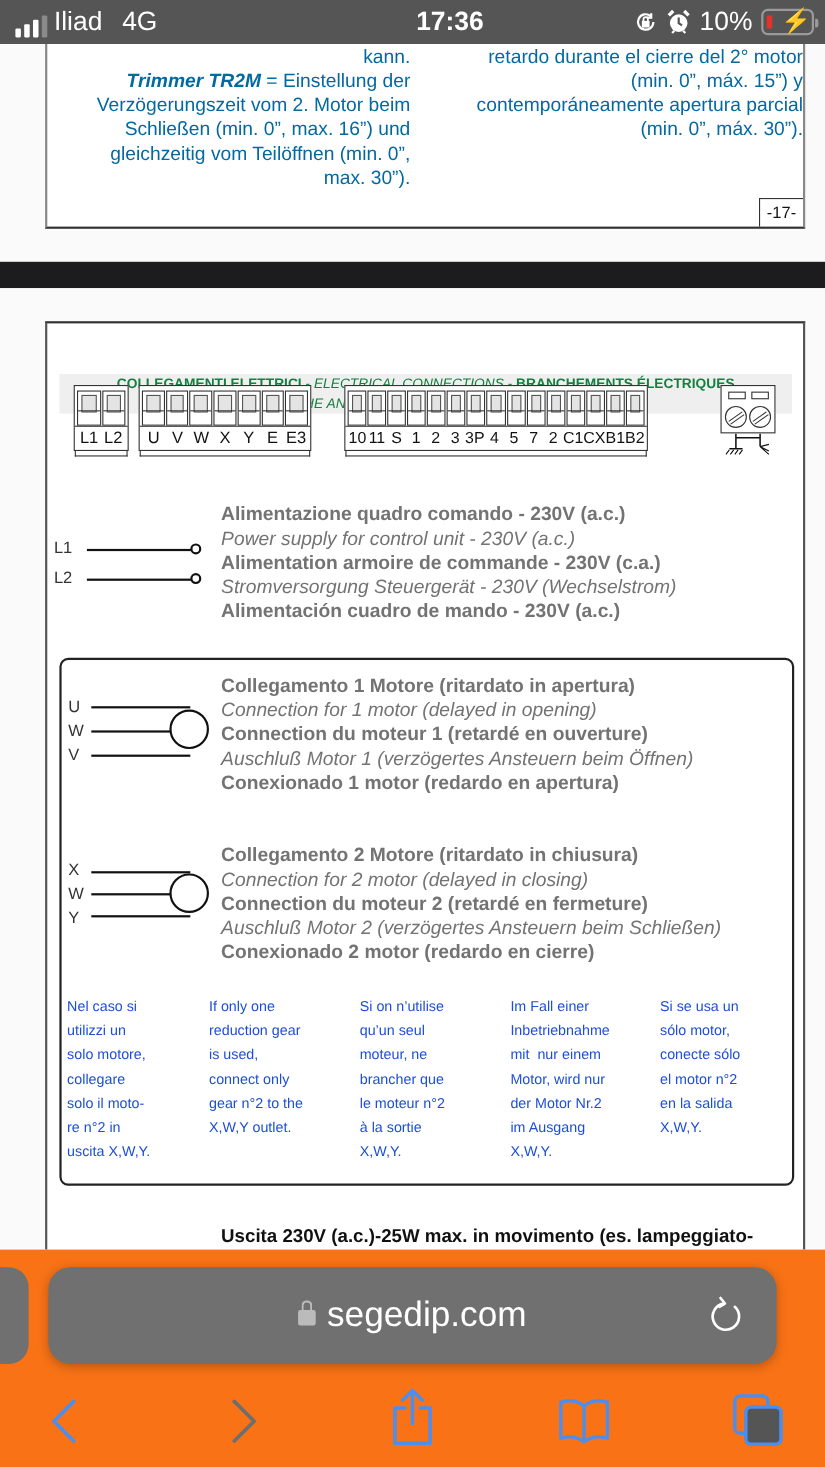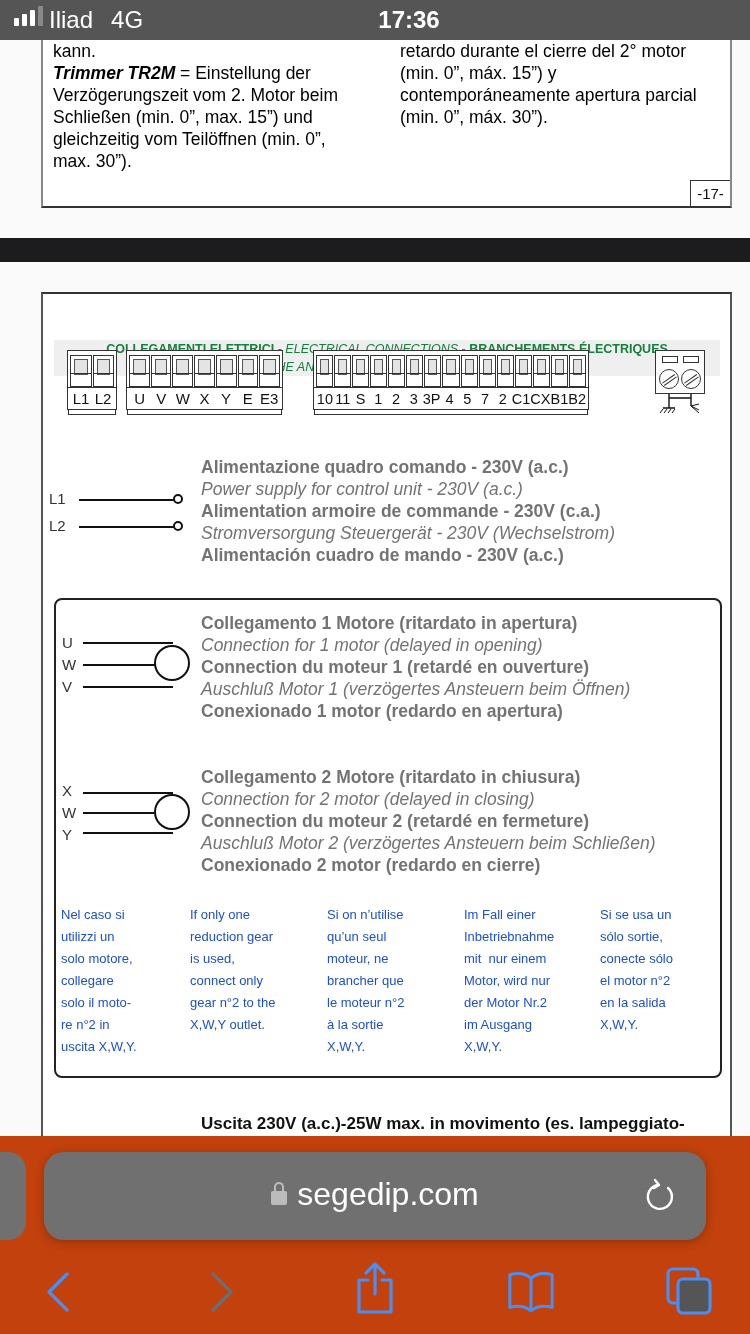--- a/index.html
+++ b/index.html
@@ -1,35 +1,35 @@
 <!DOCTYPE html>
 <html><head>
 <meta charset="utf-8">
 <style>
   * { box-sizing: border-box; margin: 0; padding: 0; }
   html, body { width: 750px; height: 1334px; overflow: hidden; background: #fafafa; }
   body { position: relative; font-family: "Liberation Sans", sans-serif; color: #111; }
 
   
   .statusbar { position: absolute; left: 0; top: 0; width: 750px; height: 40px; background: #555555; color: #fff; }
-  .sb-left { position: absolute; left: 14px; top: 6px; display: flex; align-items: flex-start; gap: 6px; font-size: 24px; }
+  .sb-left { position: absolute; left: 14px; top: 6px; display: flex; align-items: flex-end; gap: 6px; font-size: 24px; }
   .signal { display: flex; align-items: flex-end; gap: 3px; height: 20px; }
   .signal span { width: 5px; background: #fff; border-radius: 1px; }
   .signal span.off { background: #8a8a8a; }
   .sb-time { position: absolute; left: 0; width: 750px; top: 6px; text-align: center; font-size: 24px; font-weight: 600; margin-left: 34px; }
   .sb-right { position: absolute; right: 10px; top: 6px; display: flex; align-items: center; gap: 8px; font-size: 24px; }
   .battery { width: 48px; height: 24px; border: 2px solid #9a9a9a; border-radius: 6px; position: relative; }
   .battery .lvl { position: absolute; left: 3px; top: 4px; width: 5px; height: 12px; background: #e5322d; border-radius: 1px; }
   .battery .bolt { position: absolute; left: 16px; top: -4px; font-size: 22px; color: #fff; }
   .battery::after { content: ""; position: absolute; right: -6px; top: 7px; width: 3px; height: 8px; background: #9a9a9a; border-radius: 0 2px 2px 0; }
 
   
   .page1 { position: absolute; left: 0; top: 40px; width: 750px; height: 196px; background: #fafafa; }
   .p1-box { position: absolute; left: 41px; top: 0; width: 691px; height: 168px; border-left: 2px solid #888; border-right: 2px solid #888; border-bottom: 2px solid #333; background: #fff; }
-  .p1-col { position: absolute; top: 0; font-size: 17.5px; line-height: 22px; color: #000000; }
+  .p1-col { position: absolute; top: 0; font-size: 17.5px; line-height: 22px; color: #0369a1; text-align: right; }
   .p1-left { left: 10px; width: 320px; }
   .p1-right { left: 357px; width: 330px; }
   .pagenum { position: absolute; right: 0; bottom: 0; width: 40px; height: 26px; border-left: 1px solid #333; border-top: 1px solid #333; font-size: 15px; text-align: center; line-height: 26px; }
 
   .separator { position: absolute; left: 0; top: 238px; width: 750px; height: 24px; background: #1c1c1e; }
 
   
   .page2 { position: absolute; left: 0; top: 262px; width: 750px; height: 874px; background: #fafafa; overflow: hidden; }
   .p2-box { position: absolute; left: 41px; top: 30px; width: 691px; height: 900px; border: 2px solid #555; border-bottom: none; border-top-color: #333; background: #fff; }
   .banner { position: absolute; left: 11px; top: 7px; width: 666px; height: 36px; background: #efefef; text-align: center; font-size: 12.5px; line-height: 18px; color: #15803d; margin-top: 39px; }
@@ -60,21 +60,21 @@
   .txt div { height: 22px; }
 
   .motor-box { position: absolute; left: 11px; top: 304px; width: 668px; height: 480px; border: 2px solid #222; border-radius: 8px; }
   .motor-circle { position: absolute; width: 36px; height: 36px; border: 2px solid #111; border-radius: 50%; background: #fff; }
 
   .cols { position: absolute; top: 308px; font-size: 13px; line-height: 22px; color: #1d4ed8; }
 
   .bottom-line { position: absolute; left: 158px; top: 820px; font-size: 17px; font-weight: bold; white-space: nowrap; }
 
   
-  .safari { position: absolute; left: 0; top: 1136px; width: 750px; height: 198px; background: #c2410c; padding-left: 18px; }
+  .safari { position: absolute; left: 0; top: 1136px; width: 750px; height: 198px; background: #f97316; padding-left: 18px; }
   .prev-tab { position: absolute; left: -30px; top: 16px; width: 56px; height: 88px; background: #707070; border-radius: 18px; }
   .urlbar { position: absolute; left: 44px; top: 16px; width: 662px; height: 88px; background: #707070; border-radius: 20px; box-shadow: 0 2px 10px rgba(0,0,0,0.25); }
   .url { position: absolute; left: 0; width: 662px; top: 24px; text-align: center; font-size: 32px; color: #fff; }
   .lock { display: inline-block; width: 16px; height: 14px; background: #bbb; border-radius: 2px; position: relative; margin-right: 10px; vertical-align: 0px; }
   .lock::before { content: ""; position: absolute; left: 3px; top: -9px; width: 10px; height: 10px; border: 2px solid #bbb; border-bottom: none; border-radius: 6px 6px 0 0; box-sizing: border-box; }
   .reload { position: absolute; right: 26px; top: 24px; width: 40px; height: 40px; }
   .tb-btn { position: absolute; top: 130px; width: 50px; height: 50px; }
 </style>
 </head>
 <body>
@@ -84,29 +84,48 @@
     <div class="signal">
       <span style="height:8px"></span>
         <span style="height:12px"></span>
         <span style="height:16px"></span>
         <span class="off" style="height:20px"></span>
     </div>
     <span>Iliad</span>
     <span style="margin-left:12px">4G</span>
   </div>
   <div class="sb-time">17:36</div>
+  <div class="sb-right">
+    <svg width="22" height="22" viewBox="0 0 22 22">
+      <path d="M18 11a7 7 0 1 1-2.5-5.4" fill="none" stroke="#fff" stroke-width="2"></path>
+      <path d="M16 3l0 4-4 0" fill="none" stroke="#fff" stroke-width="2"></path>
+      <rect x="7.5" y="10" width="7" height="6" fill="#fff"></rect>
+      <path d="M9 10V8.5a2 2 0 0 1 4 0V10" fill="none" stroke="#fff" stroke-width="1.6"></path>
+    </svg>
+    <svg width="22" height="24" viewBox="0 0 22 24">
+      <circle cx="11" cy="13" r="8" fill="#fff"></circle>
+      <path d="M11 8v5l3 2" stroke="#555" stroke-width="2" fill="none"></path>
+      <path d="M2 6l4-4M20 6l-4-4" stroke="#fff" stroke-width="3"></path>
+      <path d="M5 22l2-2M17 22l-2-2" stroke="#fff" stroke-width="2"></path>
+    </svg>
+    <span>10%</span>
+    <div class="battery">
+      <div class="lvl"></div>
+      <div class="bolt">⚡</div>
+    </div>
+  </div>
 </div>
 
 <div class="page1">
   <div class="p1-box">
     <div class="p1-col p1-left">
       <div>kann.</div>
       <div><b><i>Trimmer TR2M</i></b><span> = Einstellung der</span></div>
       <div>Verzögerungszeit vom 2. Motor beim</div>
-      <div>Schließen (min. 0”, max. 15”) und</div>
+      <div>Schließen (min. 0”, max. 16”) und</div>
       <div>gleichzeitig vom Teilöffnen (min. 0”,</div>
       <div>max. 30”).</div>
     </div>
     <div class="p1-col p1-right">
       <div>retardo durante el cierre del 2° motor</div>
       <div>(min. 0”, máx. 15”) y</div>
       <div>contemporáneamente apertura parcial</div>
       <div>(min. 0”, máx. 30”).</div>
     </div>
     <div class="pagenum">-17-</div>
@@ -289,21 +308,21 @@
       <div>Im Fall einer</div>
       <div>Inbetriebnahme</div>
       <div style="white-space:pre">mit  nur einem</div>
       <div>Motor, wird nur</div>
       <div>der Motor Nr.2</div>
       <div>im Ausgang</div>
       <div>X,W,Y.</div>
     </div>
     <div class="cols b" style="left:557px; top:610px;">
       <div>Si se usa un</div>
-      <div>sólo sortie,</div>
+      <div>sólo motor,</div>
       <div>conecte sólo</div>
       <div>el motor n°2</div>
       <div>en la salida</div>
       <div>X,W,Y.</div>
     </div>
 
     <div class="bottom-line">Uscita 230V (a.c.)-25W max. in movimento (es. lampeggiato-</div>
   </div>
 </div>
 

